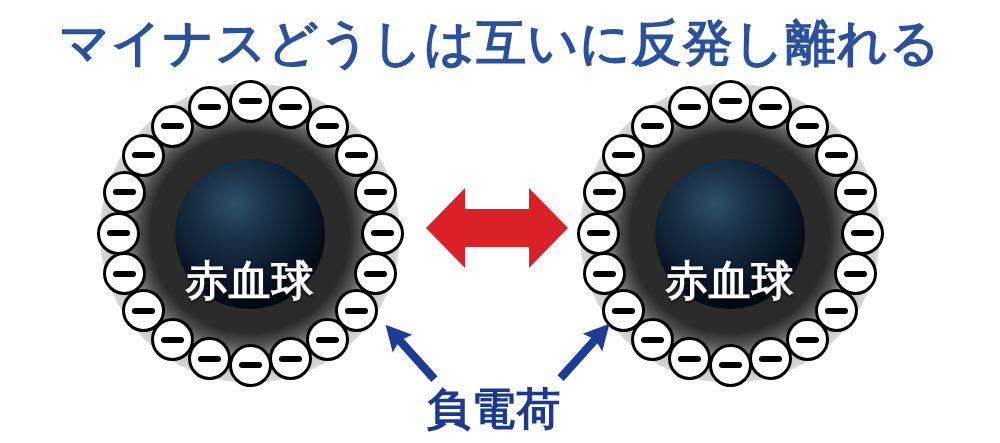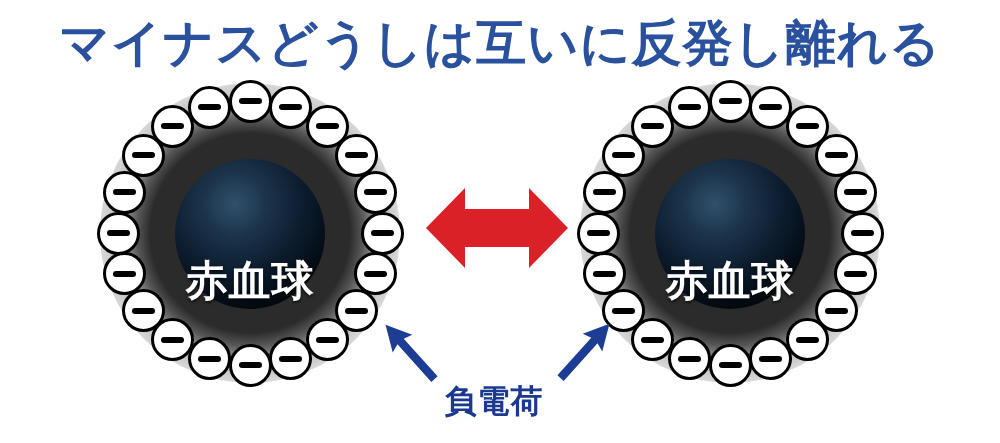--- a/index.html
+++ b/index.html
@@ -52,21 +52,21 @@
     position:absolute;left:426px;top:188px;width:142px;height:80px;
   }
   .pointer-arrow{
     position:absolute;width:30px;height:76px;
   }
   .pointer-left{left:395px;top:314px;transform:rotate(-42deg);}
   .pointer-right{left:570px;top:313px;transform:rotate(42deg);}
   .charge-label{
     position:absolute;left:354px;top:380px;width:280px;
     text-align:center;
-    font-size:32px;font-weight:900;letter-spacing:1px;
+    font-size:44px;font-weight:900;letter-spacing:1px;
     color:#1b3a8f;white-space:nowrap;
   }
 </style>
 </head>
 <body>
 
 <div class="title">マイナスどうしは互いに反発し離れる</div>
 
 <div class="cell cell-left">
   <div class="halo"></div>

